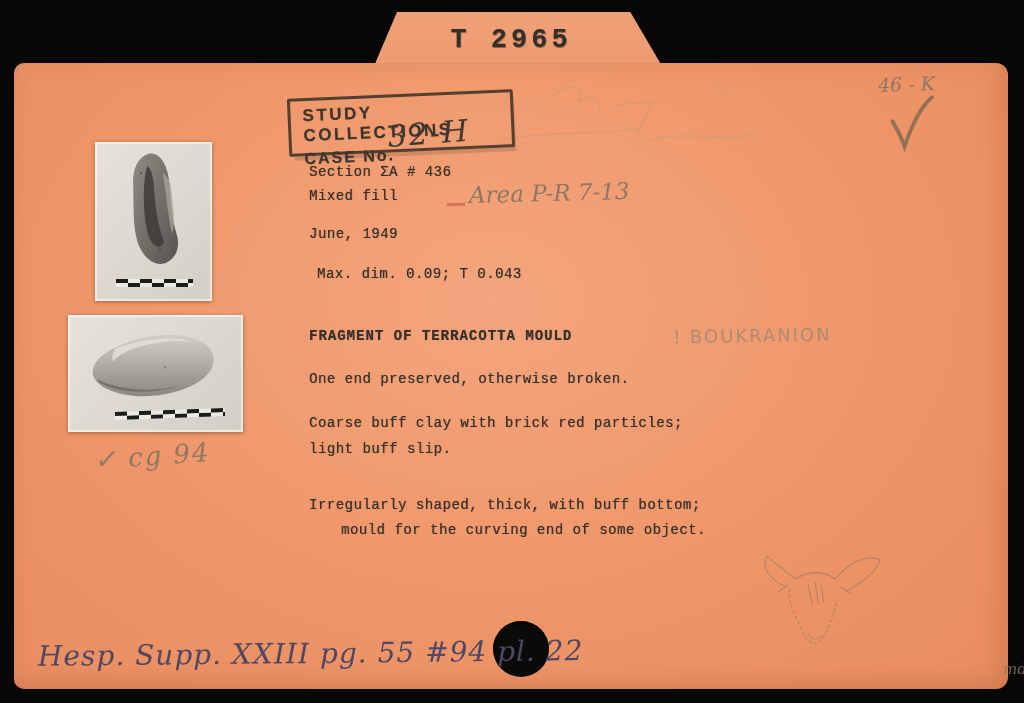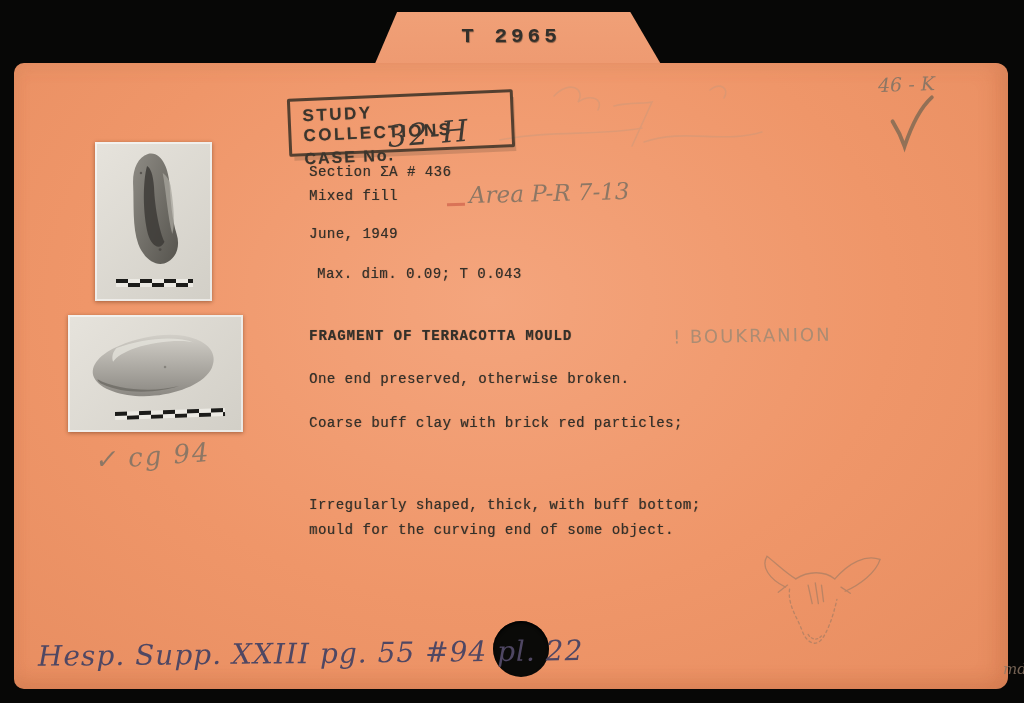--- a/index.html
+++ b/index.html
@@ -14,21 +14,21 @@
 
   
   .card-tab {
     position:absolute; left:374px; top:12px; width:288px; height:54px;
     background:linear-gradient(180deg,#f0a077,#ee9a71);
     clip-path:polygon(8% 0, 89% 0, 100% 100%, 0 100%);
   }
   .tab-label {
     position:absolute; left:0; right:14px; top:13px; text-align:center;
     font-family:"Liberation Mono","DejaVu Sans Mono",monospace;
-    font-size:21px; font-weight:bold; letter-spacing:4px; color:#33302b;
+    font-size:27px; font-weight:bold; letter-spacing:4px; color:#33302b;
     text-shadow:0.5px 0.5px 0.7px rgba(40,35,28,.5);
   }
   .card-body {
     position:absolute; left:14px; top:63px; width:994px; height:626px;
     background:radial-gradient(ellipse at 48% 38%, #f4a57d 0%, #ef9669 55%, #e78d60 100%);
     border-radius:10px 12px 12px 10px;
     box-shadow:inset -10px 0 22px rgba(150,60,20,.14), inset 0 -8px 18px rgba(150,70,30,.12), inset 0 6px 14px rgba(255,210,180,.10);
   }
 
   
@@ -170,22 +170,23 @@
     <div class="fill-dash"></div>
     <div class="hand pencil" style="left:455px; top:117px; font-size:23px; transform:rotate(-1.5deg);">Area P-R 7-13</div>
     <div class="typed-line" style="top:163px;text-align:right;">June, 1949</div>
     <div class="typed-line" style="top:203px;margin-left:8px;">Max. dim. 0.09; T 0.043</div>
 
     <div class="typed-line typed-title" style="top:265px;text-align:center;">FRAGMENT OF TERRACOTTA MOULD</div>
     <div class="hand pencil-faint" style="left:659px; top:262px; font-size:18px; font-style:normal; font-family:'DejaVu Sans',sans-serif; letter-spacing:2px; transform:rotate(-1deg); opacity:.85;">! BOUKRANION</div>
 
     <div class="typed-line" style="top:308px;text-align:right;">One end preserved, otherwise broken.</div>
     <div class="typed-line" style="top:352px;">Coarse buff clay with brick red particles;</div>
+    <div class="typed-line" style="top:378px;">light buff slip.</div>
     <div class="typed-line" style="top:434px;">Irregularly shaped, thick, with buff bottom;</div>
-    <div class="typed-line" style="top:459px;">mould for the curving end of some object.</div>
+    <div class="typed-line" style="top:459px;margin-left:32px;">mould for the curving end of some object.</div>
 
     <svg class="sketch-svg" style="left:736px; top:483px;" width="145" height="108" viewBox="0 0 140 105">
       <g fill="none" stroke="#8c7562" stroke-width="1.3" opacity="0.5" stroke-linecap="round">
         <path d="M34,40 C18,32 10,20 16,10 C24,16 34,26 44,32"></path>
         <path d="M82,32 C96,16 112,8 126,13 C122,26 106,38 92,44"></path>
         <path d="M44,32 C56,24 72,24 82,32"></path>
         <path d="M38,42 C36,58 46,70 50,82 C54,93 62,98 68,92 C74,86 80,70 84,52" stroke-dasharray="2.5 3"></path>
         <path d="M56,38 l4,18"></path>
           <path d="M63,36 l3,20"></path>
           <path d="M69,38 l2,16"></path>

